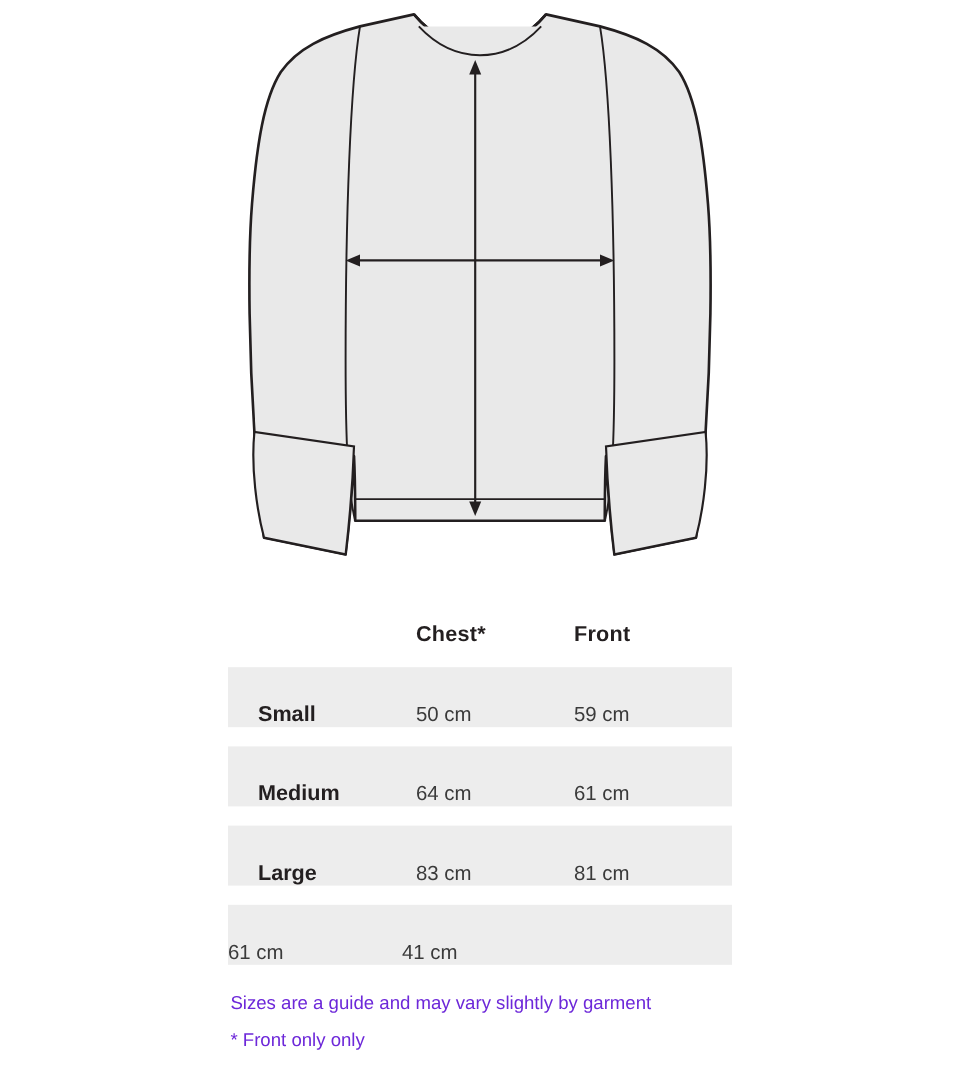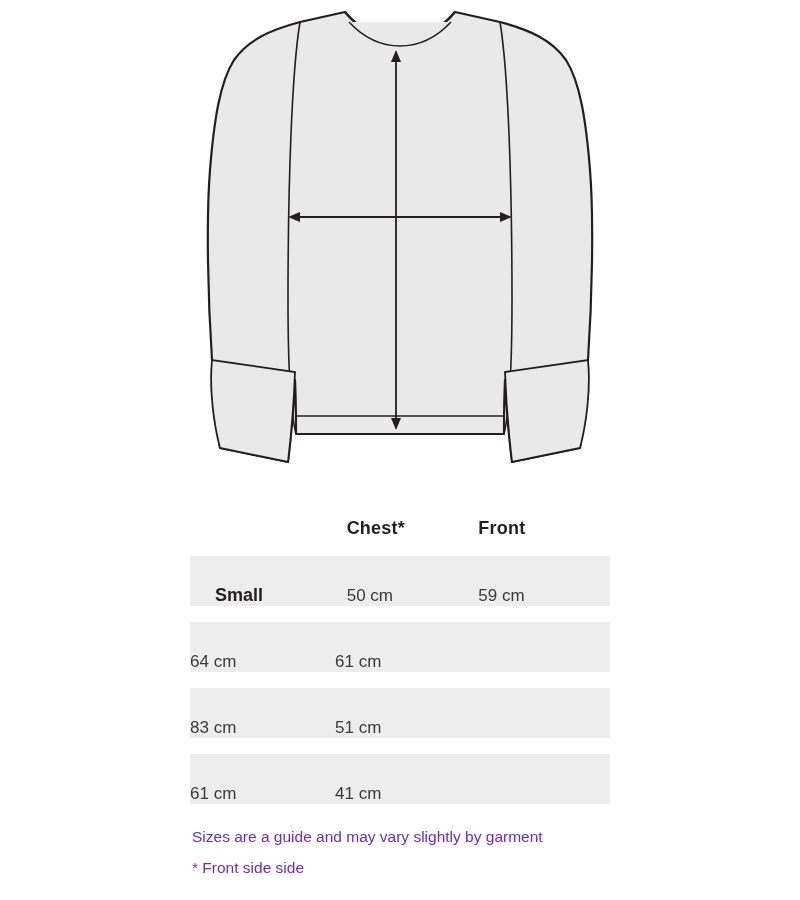--- a/index.html
+++ b/index.html
@@ -149,34 +149,36 @@
       <div class="th col-length">Front</div>
     </div>
 
     <div class="row">
       <div class="cell-size col-size">Small</div>
       <div class="cell-val col-chest">50 cm</div>
       <div class="cell-val col-length">59 cm</div>
     </div>
 
     <div class="row">
+      <div class="cell-size col-size">Medium</div>
       <div class="cell-val col-chest">64 cm</div>
       <div class="cell-val col-length">61 cm</div>
     </div>
 
     <div class="row">
+      <div class="cell-size col-size">Large</div>
       <div class="cell-val col-chest">83 cm</div>
-      <div class="cell-val col-length">51 cm</div>
+      <div class="cell-val col-length">81 cm</div>
     </div>
 
     <div class="row">
       <div class="cell-val col-chest">61 cm</div>
       <div class="cell-val col-length">41 cm</div>
     </div>
 
   </div>
 
   <div class="notes">
     <div class="note">Sizes are a guide and may vary slightly by garment</div>
-    <div class="note">* Front side side</div>
+    <div class="note">* Front only only</div>
   </div>
 
 </div>
 
 </body></html>

